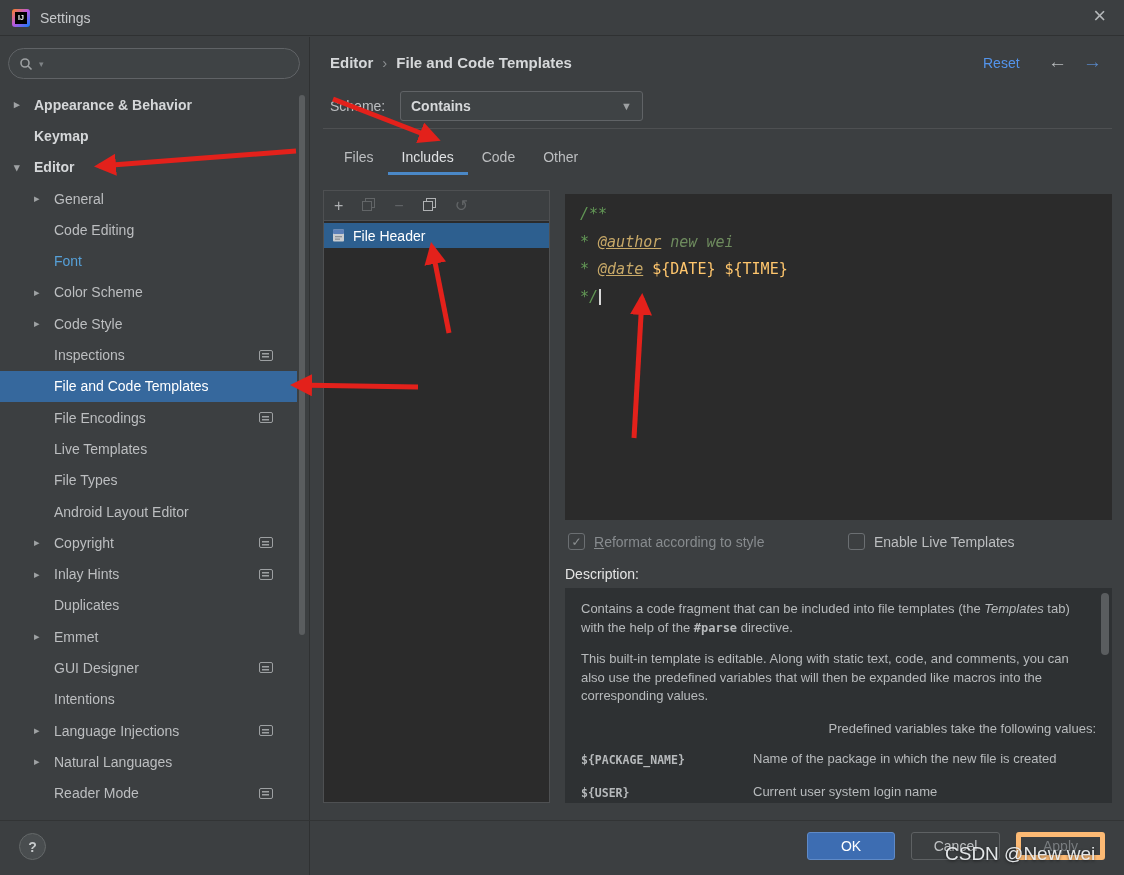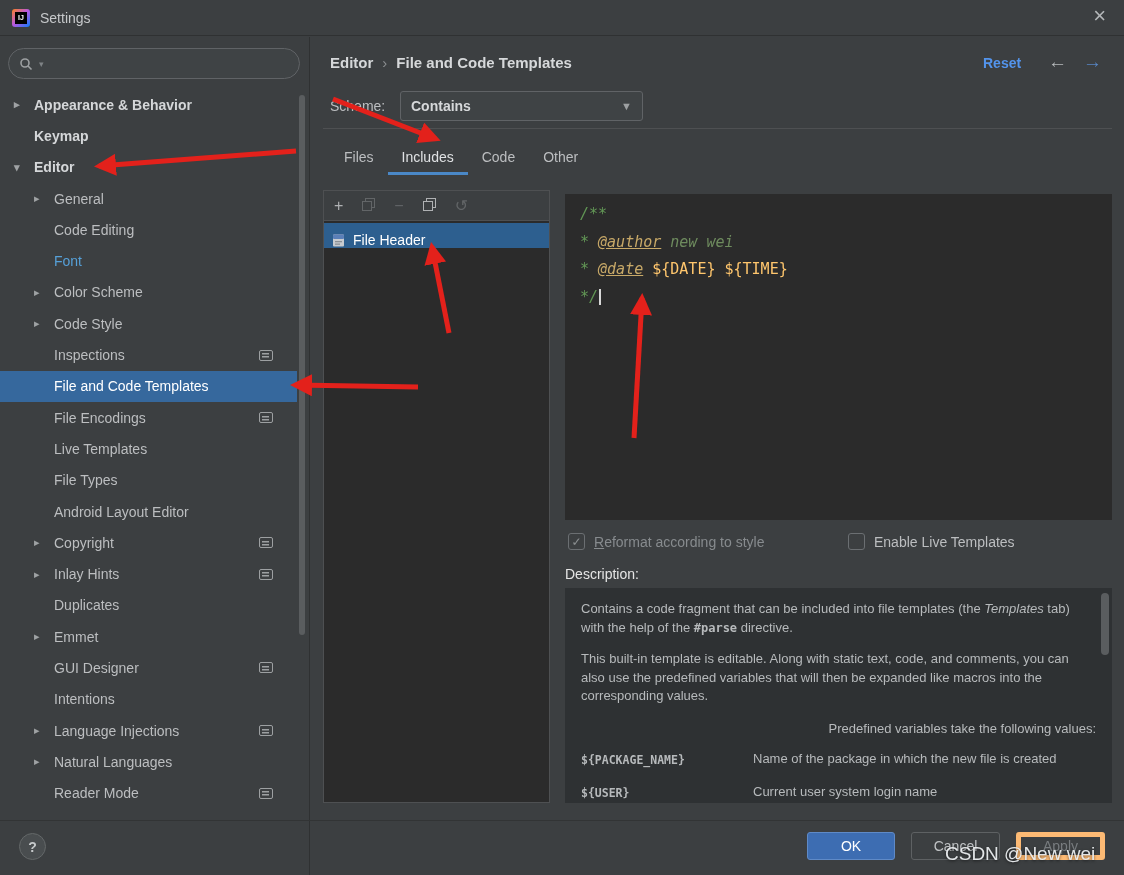--- a/index.html
+++ b/index.html
@@ -35,21 +35,21 @@
   .cfg-icon { position:absolute; right:24px; width:14px; height:11px; border:1.5px solid #9da0a2; border-radius:2px;
     background-image:linear-gradient(#9da0a2,#9da0a2),linear-gradient(#9da0a2,#9da0a2);
     background-size:7px 1.5px; background-position:2px 2.5px,2px 5.5px; background-repeat:no-repeat; }
   .side-scrollbar { position:absolute; left:299px; top:58px; width:6px; height:540px; background:#5a5d5f; border-radius:3px; }
   .help-btn { position:absolute; left:19px; bottom:15px; width:27px; height:27px; border-radius:50%;
     background:#494d4f; border:1px solid #646869; color:#c6c9cb; display:flex; align-items:center; justify-content:center;
     font-size:14px; font-weight:bold; }
   
   .breadcrumb { position:absolute; left:330px; top:54px; font-size:15px; font-weight:bold; color:#d6d8da; display:flex; gap:9px; }
   .crumb-sep { color:#8b8e90; font-weight:normal; }
-  .reset-link { position:absolute; left:983px; top:55px; font-size:14px; font-weight:bold; color:#5394ec; }
+  .reset-link { position:absolute; left:983px; top:55px; font-size:14px; font-weight:normal; color:#5394ec; }
   .nav-back { position:absolute; left:1048px; top:51px; font-size:19px; color:#b7babc; }
   .nav-fwd { position:absolute; left:1083px; top:51px; font-size:19px; color:#5886c5; }
   .scheme-label { position:absolute; left:330px; top:98px; font-size:14px; }
   .scheme-select { position:absolute; left:400px; top:91px; width:243px; height:30px; border:1px solid #606366;
     background:#3f4345; border-radius:3px; display:flex; align-items:center; padding:0 10px; font-size:14px;
     font-weight:bold; color:#d6d8da; }
   .scheme-caret { margin-left:auto; color:#9da0a2; font-size:11px; }
   .hsep { position:absolute; left:323px; top:128px; width:789px; height:1px; background:#4e5052; }
   
   .tabs { position:absolute; left:330px; top:142px; display:flex; height:33px; }
@@ -57,21 +57,21 @@
   .tab.active { color:#dfe1e3; border-bottom-color:#4a88c7; }
   
   .list-panel { position:absolute; left:323px; top:190px; width:227px; height:613px; border:1px solid #4e5052; background:#2b2b2b; }
   .list-toolbar { height:30px; background:#3c3f41; border-bottom:1px solid #4e5052; display:flex; align-items:center; padding:0 10px; gap:19px; }
   .tb-icon { font-size:16px; line-height:1; color:#afb1b3; }
   .tb-icon.disabled { color:#626567; }
   .icon-copy { position:relative; width:13px; height:13px; display:inline-block; }
   .icon-copy::before { content:""; position:absolute; right:0; top:0; width:8px; height:8px; border:1.5px solid currentColor; }
   .icon-copy::after { content:""; position:absolute; left:0; bottom:0; width:8px; height:8px; border:1.5px solid currentColor; background:#3c3f41; }
   .list-body { padding-top:2px; }
-  .list-row { height:25px; display:flex; align-items:flex-end; padding:0 7px; gap:7px; font-size:14px; color:#d2d4d6; }
+  .list-row { height:25px; display:flex; align-items:center; padding:0 7px; gap:7px; font-size:14px; color:#d2d4d6; }
   .list-row.selected { background:#2d5f8f; color:#fff; }
   .file-icon { width:15px; height:15px; flex:0 0 15px; }
   
   .code-editor { position:absolute; left:565px; top:194px; width:547px; height:326px; background:#2b2b2b;
     padding:7px 15px; font-family:"DejaVu Sans Mono", monospace; font-size:15px; line-height:27.5px; font-style:italic; }
   .tok-comment { color:#629755; }
   .tok-tag { color:#c8a968; text-decoration:underline; }
   .tok-author-value { color:#6e8b5e; }
   .tok-variable { color:#ffc66d; font-style:normal; }
   .caret { display:inline-block; width:2px; height:16px; background:#d8d8d8; vertical-align:-3px; margin-left:1px; }

